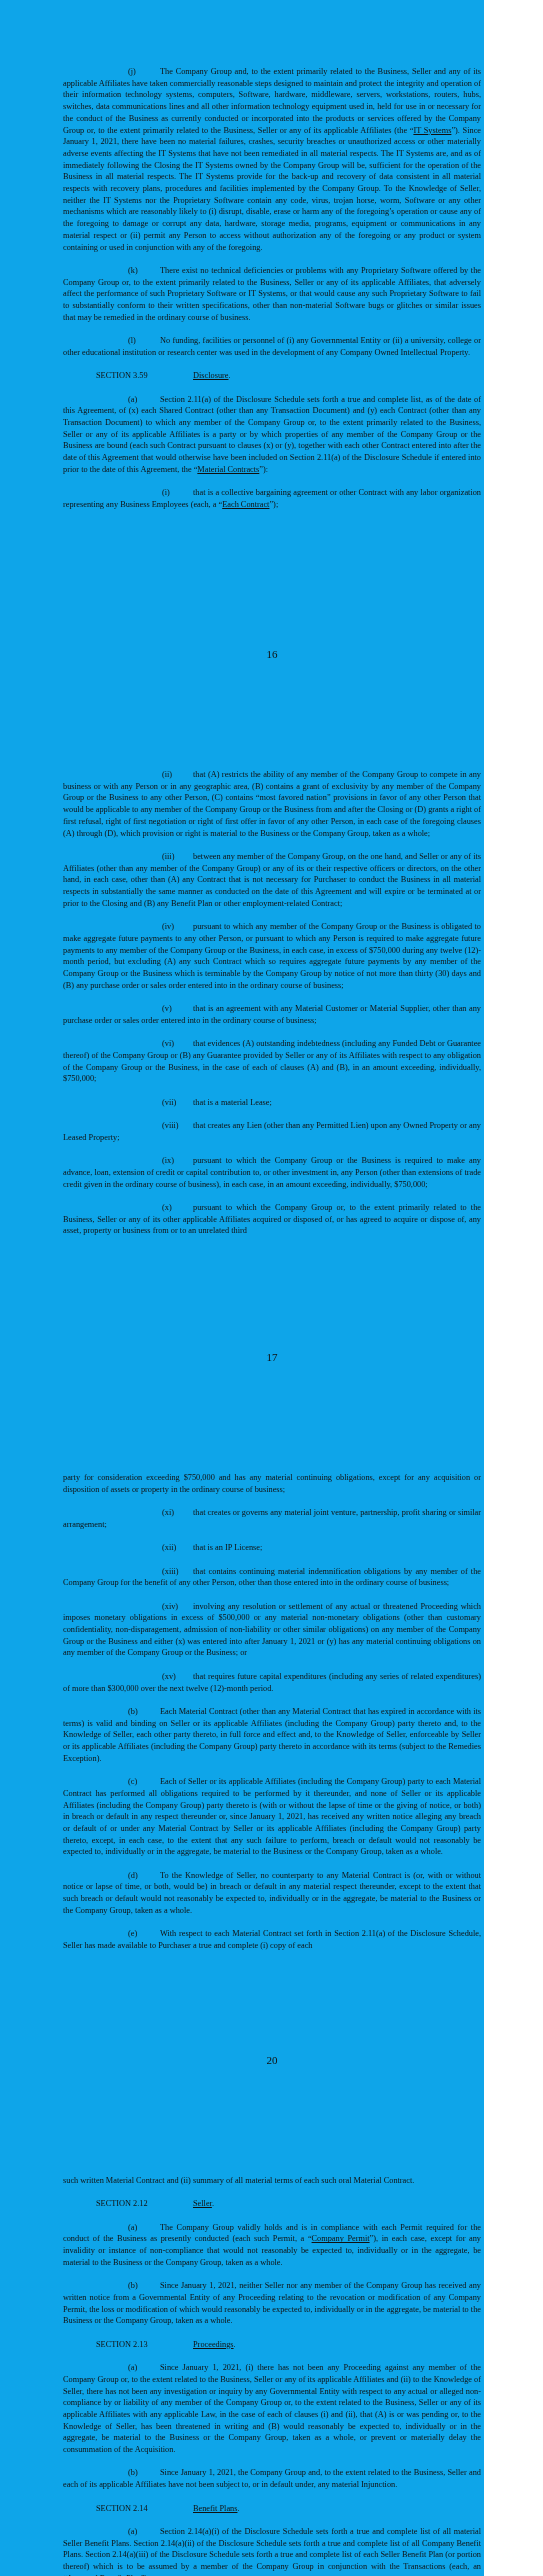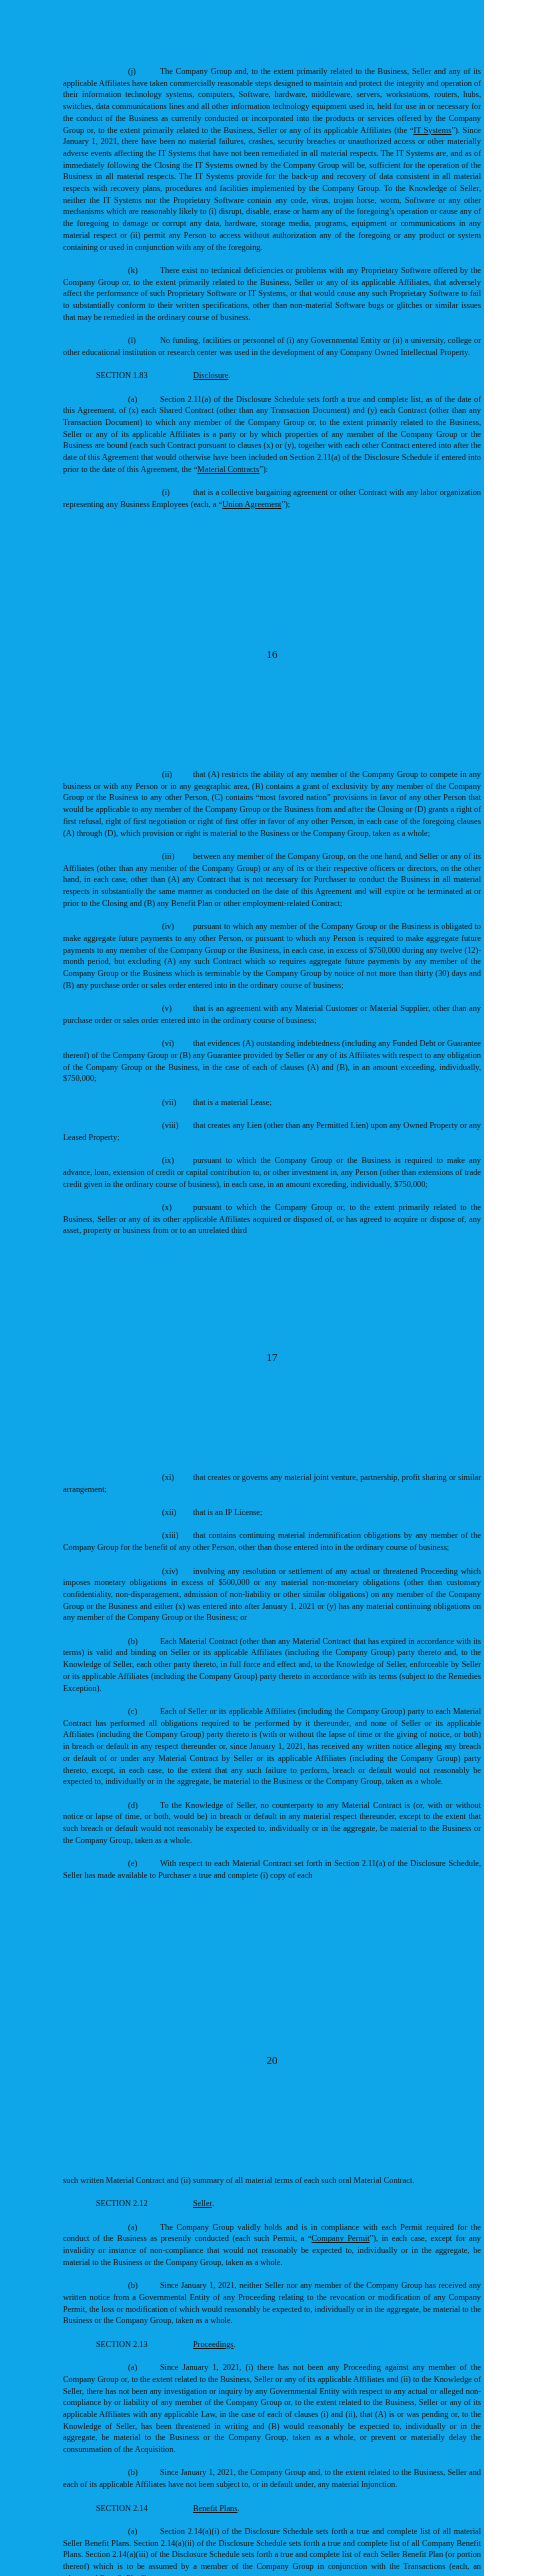--- a/index.html
+++ b/index.html
@@ -18,46 +18,48 @@
 </style>
 </head>
 <body>
 
 <div id="doc">
     <div class="page">
       <div class="content">
         <p class="para letter"><span class="lbl">(j)</span><span>The Company Group and, to the extent primarily related to the Business, Seller and any of its applicable Affiliates have taken commercially reasonable steps designed to maintain and protect the integrity and operation of their information technology systems, computers, Software, hardware, middleware, servers, workstations, routers, hubs, switches, data communications lines and all other information technology equipment used in, held for use in or necessary for the conduct of the Business as currently conducted or incorporated into the products or services offered by the Company Group or, to the extent primarily related to the Business, Seller or any of its applicable Affiliates (the “</span><span class="def">IT Systems</span><span>”).  Since January 1, 2021, there have been no material failures, crashes, security breaches or unauthorized access or other materially adverse events affecting the IT Systems that have not been remediated in all material respects.  The IT Systems are, and as of immediately following the Closing the IT Systems owned by the Company Group will be, sufficient for the operation of the Business in all material respects. The IT Systems provide for the back-up and recovery of data consistent in all material respects with recovery plans, procedures and facilities implemented by the Company Group. To the Knowledge of Seller, neither the IT Systems nor the Proprietary Software contain any code, virus, trojan horse, worm, Software or any other mechanisms which are reasonably likely to (i) disrupt, disable, erase or harm  any of the foregoing’s operation or cause any of the foregoing to damage or corrupt any data, hardware, storage media, programs, equipment or communications in any material respect or (ii) permit any Person to access without authorization any of the foregoing or any product or system containing or used in conjunction with any of the foregoing.</span></p>
         <p class="para letter"><span class="lbl">(k)</span><span>There exist no technical deficiencies or problems with any Proprietary Software offered by the Company Group or, to the extent primarily related to the Business, Seller or any of its applicable Affiliates, that adversely affect the performance of such Proprietary Software or IT Systems, or that would cause any such Proprietary Software to fail to substantially conform to their written specifications, other than non-material Software bugs or glitches or similar issues that may be remedied in the ordinary course of business.</span></p>
         <p class="para letter"><span class="lbl">(l)</span><span>No funding, facilities or personnel of (i) any Governmental Entity or (ii)  a university, college or other educational institution or research center was used in the development of any Company Owned Intellectual Property.</span></p>
-        <div class="heading"><span class="num">SECTION 1.83</span><span class="title">Disclosure</span><span>.</span></div>
+        <div class="heading"><span class="num">SECTION 3.59</span><span class="title">Disclosure</span><span>.</span></div>
         <p class="para letter"><span class="lbl">(a)</span><span>Section 2.11(a) of the Disclosure Schedule sets forth a true and complete list, as of the date of this Agreement, of (x) each Shared Contract (other than any Transaction Document) and (y) each Contract (other than any Transaction Document) to which any member of the Company Group or, to the extent primarily related to the Business, Seller or any of its applicable Affiliates is a party or by which properties of any member of the Company Group or the Business are bound (each such Contract pursuant to clauses (x) or (y), together with each other Contract entered into after the date of this Agreement that would otherwise have been included on Section 2.11(a) of the Disclosure Schedule if entered into prior to the date of this Agreement, the “</span><span class="def">Material Contracts</span><span>”):</span></p>
-        <p class="para roman"><span class="lbl">(i)</span><span>that is a collective bargaining agreement or other Contract with any labor organization representing any Business Employees (each, a “</span><span class="def">Union Agreement</span><span>”);</span></p>
+        <p class="para roman"><span class="lbl">(i)</span><span>that is a collective bargaining agreement or other Contract with any labor organization representing any Business Employees (each, a “</span><span class="def">Each Contract</span><span>”);</span></p>
       </div>
       <div class="pagenum">16</div>
     </div>
     <div class="page">
       <div class="content">
         <p class="para roman"><span class="lbl">(ii)</span><span>that (A) restricts the ability of any member of the Company Group to compete in any business or with any Person or in any geographic area, (B) contains a grant of exclusivity by any member of the Company Group or the Business to any other Person, (C) contains “most favored nation” provisions in favor of any other Person that would be applicable to any member of the Company Group or the Business from and after the Closing or (D) grants a right of first refusal, right of first negotiation or right of first offer in favor of any other Person, in each case of the foregoing clauses (A) through (D), which provision or right is material to the Business or the Company Group, taken as a whole;</span></p>
         <p class="para roman"><span class="lbl">(iii)</span><span>between any member of the Company Group, on the one hand, and Seller or any of its Affiliates (other than any member of the Company Group) or any of its or their respective officers or directors, on the other hand, in each case, other than (A) any Contract that is not necessary for Purchaser to conduct the Business in all material respects in substantially the same manner as conducted on the date of this Agreement and will expire or be terminated at or prior to the Closing and (B) any Benefit Plan or other employment-related Contract;</span></p>
         <p class="para roman"><span class="lbl">(iv)</span><span>pursuant to which any member of the Company Group or the Business is obligated to make aggregate future payments to any other Person, or pursuant to which any Person is required to make aggregate future payments to any member of the Company Group or the Business, in each case, in excess of $750,000 during any twelve (12)-month period, but excluding (A) any such Contract which so requires aggregate future payments by any member of the Company Group or the Business which is terminable by the Company Group by notice of not more than thirty (30) days and (B) any purchase order or sales order entered into in the ordinary course of business;</span></p>
         <p class="para roman"><span class="lbl">(v)</span><span>that is an agreement with any Material Customer or Material Supplier, other than any purchase order or sales order entered into in the ordinary course of business;</span></p>
         <p class="para roman"><span class="lbl">(vi)</span><span>that evidences (A) outstanding indebtedness (including any Funded Debt or Guarantee thereof) of the Company Group or (B) any Guarantee provided by Seller or any of its Affiliates with respect to any obligation of the Company Group or the Business, in the case of each of clauses (A) and (B), in an amount exceeding, individually, $750,000;</span></p>
         <p class="para roman"><span class="lbl">(vii)</span><span>that is a material Lease;</span></p>
         <p class="para roman"><span class="lbl">(viii)</span><span>that creates any Lien (other than any Permitted Lien) upon any Owned Property or any Leased Property;</span></p>
         <p class="para roman"><span class="lbl">(ix)</span><span>pursuant to which the Company Group or the Business is required to make any advance, loan, extension of credit or capital contribution to, or other investment in, any Person (other than extensions of trade credit given in the ordinary course of business), in each case, in an amount exceeding, individually, $750,000;</span></p>
         <p class="para roman"><span class="lbl">(x)</span><span>pursuant to which the Company Group or, to the extent primarily related to the Business, Seller or any of its other applicable Affiliates acquired or disposed of, or has agreed to acquire or dispose of, any asset, property or business from or to an unrelated third</span></p>
       </div>
       <div class="pagenum">17</div>
     </div>
     <div class="page">
       <div class="content">
+        <p class="para cont"><span>party for consideration exceeding $750,000 and has any material continuing obligations, except for any acquisition or disposition of assets or property in the ordinary course of business;</span></p>
         <p class="para roman"><span class="lbl">(xi)</span><span>that creates or governs any material joint venture, partnership, profit sharing or similar arrangement;</span></p>
         <p class="para roman"><span class="lbl">(xii)</span><span>that is an IP License;</span></p>
         <p class="para roman"><span class="lbl">(xiii)</span><span>that contains continuing material indemnification obligations by any member of the Company Group for the benefit of any other Person, other than those entered into in the ordinary course of business;</span></p>
         <p class="para roman"><span class="lbl">(xiv)</span><span>involving any resolution or settlement of any actual or threatened Proceeding which imposes monetary obligations in excess of $500,000 or any material non-monetary obligations (other than customary confidentiality, non-disparagement, admission of non-liability or other similar obligations) on any member of the Company Group or the Business and either (x) was entered into after January 1, 2021 or (y) has any material continuing obligations on any member of the Company Group or the Business; or</span></p>
+        <p class="para roman"><span class="lbl">(xv)</span><span>that requires future capital expenditures (including any series of related expenditures) of more than $300,000 over the next twelve (12)-month period.</span></p>
         <p class="para letter"><span class="lbl">(b)</span><span>Each Material Contract (other than any Material Contract that has expired in accordance with its terms) is valid and binding on Seller or its applicable Affiliates (including the Company Group) party thereto and, to the Knowledge of Seller, each other party thereto, in full force and effect and, to the Knowledge of Seller, enforceable by Seller or its applicable Affiliates (including the Company Group) party thereto in accordance with its terms (subject to the Remedies Exception).</span></p>
         <p class="para letter"><span class="lbl">(c)</span><span>Each of Seller or its applicable Affiliates (including the Company Group) party to each Material Contract has performed all obligations required to be performed by it thereunder, and none of Seller or its applicable Affiliates (including the Company Group) party thereto is (with or without the lapse of time or the giving of notice, or both) in breach or default in any respect thereunder or, since January 1, 2021, has received any written notice alleging any breach or default of or under any Material Contract by Seller or its applicable Affiliates (including the Company Group) party thereto, except, in each case, to the extent that any such failure to perform, breach or default would not reasonably be expected to, individually or in the aggregate, be material to the Business or the Company Group, taken as a whole.</span></p>
         <p class="para letter"><span class="lbl">(d)</span><span>To the Knowledge of Seller, no counterparty to any Material Contract is (or, with or without notice or lapse of time, or both, would be) in breach or default in any material respect thereunder, except to the extent that such breach or default would not reasonably be expected to, individually or in the aggregate, be material to the Business or the Company Group, taken as a whole.</span></p>
         <p class="para letter"><span class="lbl">(e)</span><span>With respect to each Material Contract set forth in Section 2.11(a) of the Disclosure Schedule, Seller has made available to Purchaser a true and complete (i) copy of each</span></p>
       </div>
       <div class="pagenum">20</div>
     </div>
     <div class="page">
       <div class="content">
         <p class="para cont"><span>such written Material Contract and (ii) summary of all material terms of each such oral Material Contract.</span></p>

